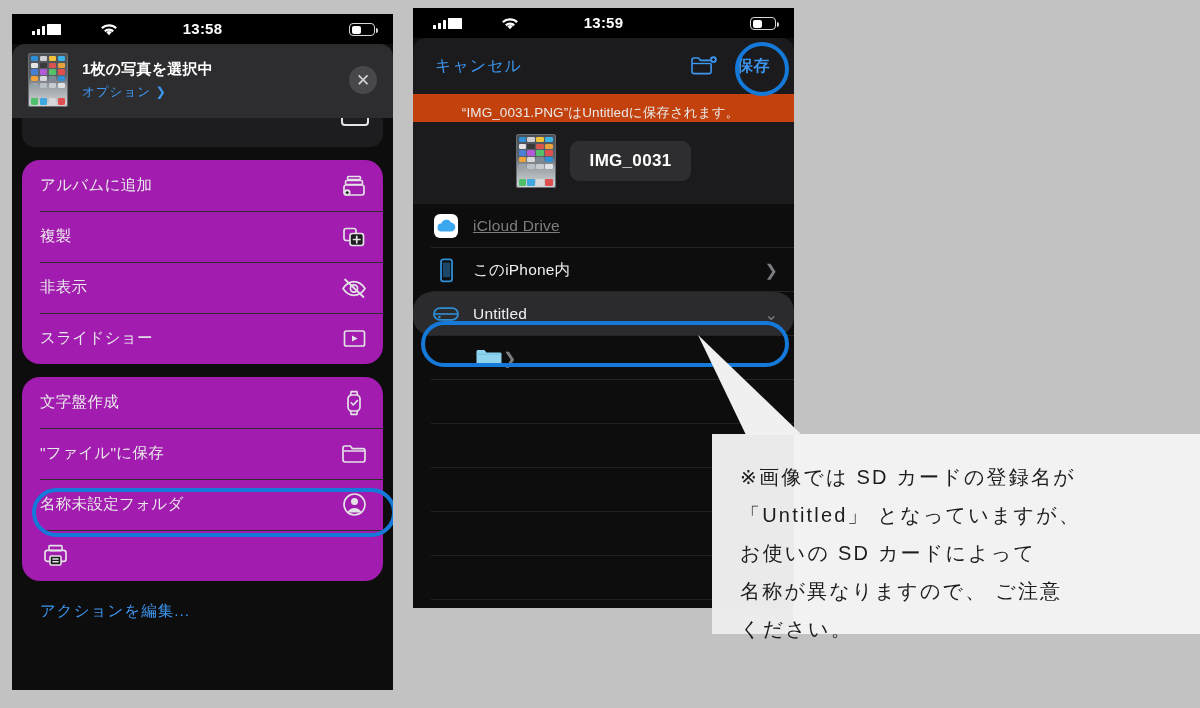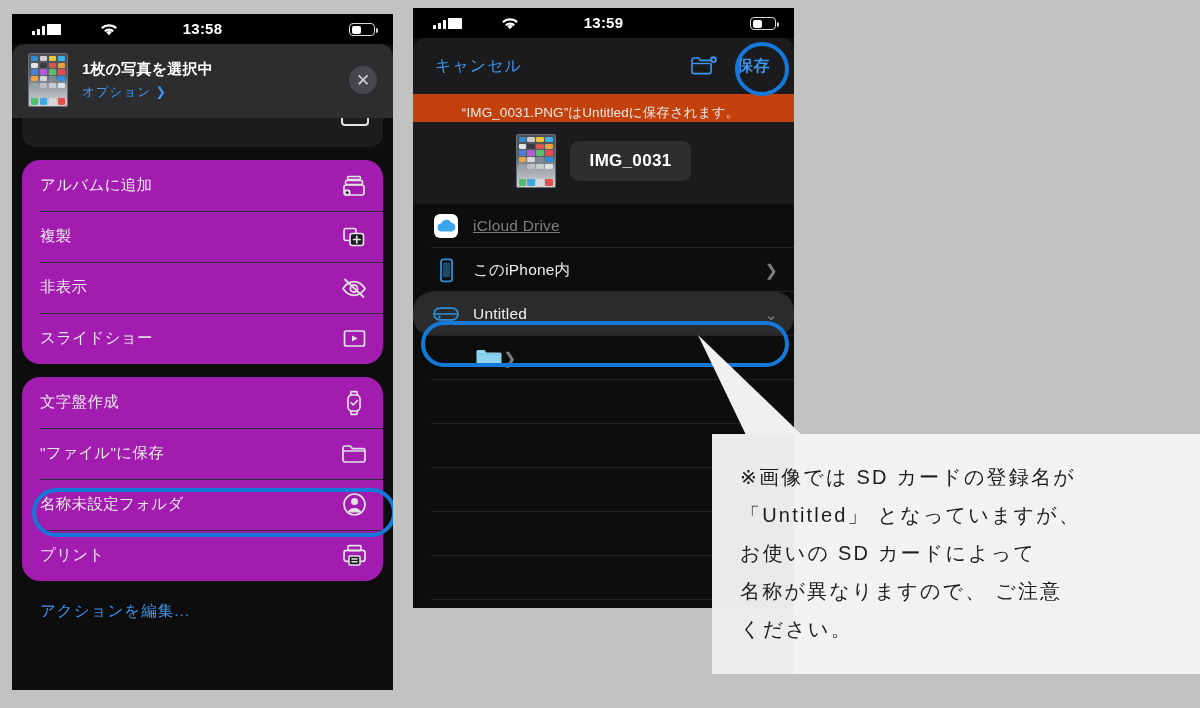--- a/index.html
+++ b/index.html
@@ -142,21 +142,21 @@
   .loc-row.dim .ltxt { color:#7e7e82;text-decoration:underline; }
   .loc-row.selected { background:#2b2b2d;border-radius:19px; }
   .loc-row.indent { padding-left: 62px; }
   .loc-row .folder-ico { width: 28px; height: 21px; flex:none; }
   .empty-row { position: relative; height: 44px; }
   .empty-row::after { content:""; position:absolute; left:18px; right:0; bottom:0; height:1px; background:#212123; }
   #hi-untitled { left: 8px; top: 313px; width: 368px; height: 46px; }
 
   
   .callout {
-    position: absolute; left: 712px; top: 434px; width: 488px; height: 240px;
+    position: absolute; left: 712px; top: 434px; width: 488px; height: 200px;
     background: rgba(244,244,244,0.97);
   }
   .callout .veil {
     position:absolute; left:0; top:0; width: 81px; height: 100%;
     background: rgba(233,233,233,0.72);
   }
   .callout-text {
     position: relative; z-index: 2;
     color: #1c1c1c; font-size: 20px; line-height: 38px;
     padding: 24px 18px 0 28px; letter-spacing: 2.2px;
@@ -306,21 +306,20 @@
           <span class="label">名称未設定フォルダ</span>
           <span class="ico">
             <svg width="25" height="25" viewBox="0 0 25 25">
                 <circle cx="12.5" cy="12.5" r="10.5" fill="none" stroke="#e3e3e5" stroke-width="1.7"></circle>
                 <circle cx="12.5" cy="9.6" r="3.5" fill="#e3e3e5"></circle>
                 <path d="M5.6 20.4a7.6 7.6 0 0 1 13.8 0" fill="#e3e3e5"></path>
               </svg>
           </span>
         </div>
         <div class="row">
-          <span class="label">プリント</span>
           <span class="ico">
             <svg width="25" height="23" viewBox="0 0 25 23">
                 <rect x="6" y="1.6" width="13" height="5" rx="1" fill="none" stroke="#e3e3e5" stroke-width="1.6"></rect>
                 <rect x="2" y="6.4" width="21" height="11" rx="2.4" fill="none" stroke="#e3e3e5" stroke-width="1.7"></rect>
                 <rect x="7" y="12" width="11" height="9" rx="1.2" fill="#1d1d1f" stroke="#e3e3e5" stroke-width="1.6"></rect>
                 <path d="M9.4 15h6.2M9.4 17.8h6.2" stroke="#e3e3e5" stroke-width="1.4"></path>
               </svg>
           </span>
         </div>
       </div>

